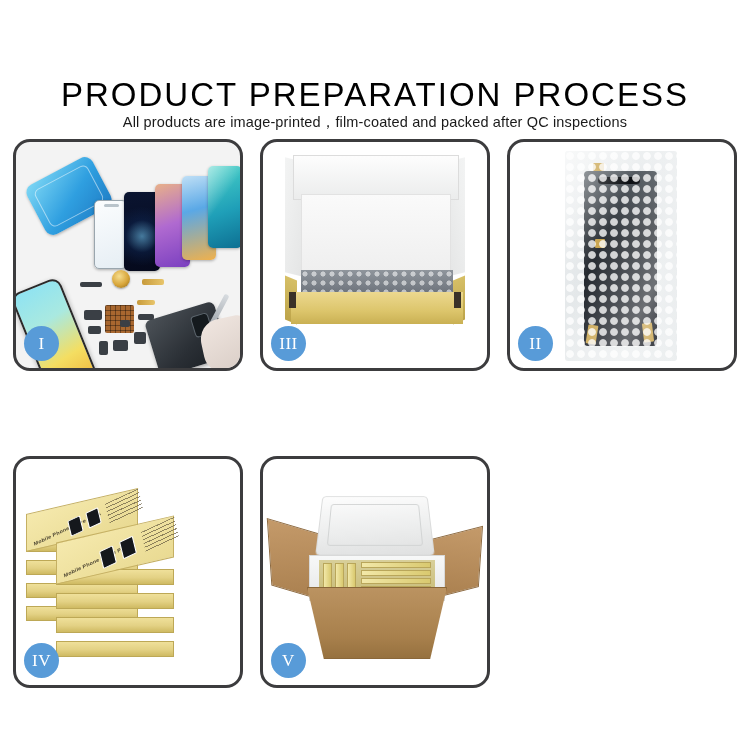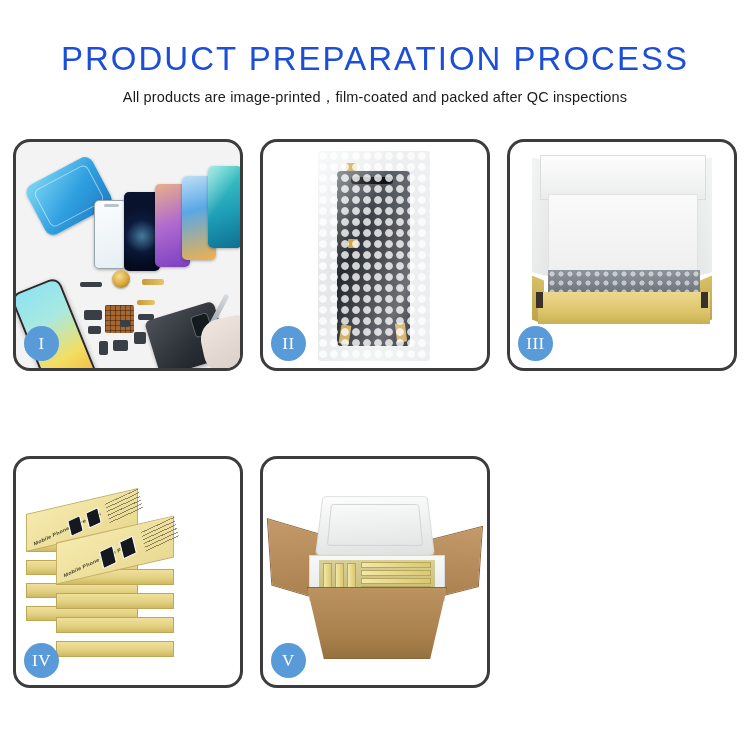--- a/index.html
+++ b/index.html
@@ -16,27 +16,27 @@
   .page { width: 750px; height: 750px; position: relative; }
 
   
   .header { padding-top: 42px; text-align: center; }
 
   .main-title {
     font-family: "Liberation Sans", sans-serif;
     font-size: 33px;
     font-weight: 400;
     letter-spacing: 2.0px;
-    color: #1d4ed8;
+    color: #000000;
     line-height: 1.05;
     white-space: nowrap;
+    margin-top: 36px;
   }
 
   .sub-title {
-    margin-top: 11px;
     font-family: "Liberation Sans", sans-serif;
     font-size: 14.5px;
     font-weight: 400;
     color: #1a1a1a;
     letter-spacing: 0.15px;
     white-space: nowrap;
   }
 
   
   .grid {
@@ -417,47 +417,47 @@
         <div class="p1-part" style="left:122px; top:172px; width:16px; height:6px;"></div>
         <div class="p1-part" style="left:104px; top:178px; width:10px; height:7px;"></div>
         <div class="p1-tweezer"></div>
         <div class="p1-hand"></div>
       </div>
       <div class="badge">I</div>
     </div>
 
     <div class="panel">
       <div class="stage">
-        <div class="p2-bag">
-          <div class="p2-inner"></div>
-          <div class="p2-tape" style="left:28px; top:12px; width:11px; height:8px;"></div>
-          <div class="p2-tape" style="left:30px; top:88px; width:10px; height:9px;"></div>
-          <div class="p2-tape" style="left:22px; top:174px; width:10px; height:19px; transform:rotate(9deg);"></div>
-          <div class="p2-tape" style="left:78px; top:172px; width:10px; height:19px; transform:rotate(-7deg);"></div>
-          <div class="p2-bubbles"></div>
-          <div class="p2-sheen"></div>
-        </div>
-      </div>
-      <div class="badge">II</div>
-    </div>
-
-    <div class="panel">
-      <div class="stage">
         <div class="p3-flap-l"></div>
         <div class="p3-flap-r"></div>
         <div class="p3-lid-back"></div>
         <div class="p3-lid-inner"></div>
         <div class="p3-foam"></div>
         <div class="p3-box-left"></div>
         <div class="p3-box-right"></div>
         <div class="p3-box-front"></div>
         <div class="p3-corner" style="left:26px; top:150px;"></div>
         <div class="p3-corner" style="right:26px; top:150px;"></div>
       </div>
       <div class="badge">III</div>
+    </div>
+
+    <div class="panel">
+      <div class="stage">
+        <div class="p2-bag">
+          <div class="p2-inner"></div>
+          <div class="p2-tape" style="left:28px; top:12px; width:11px; height:8px;"></div>
+          <div class="p2-tape" style="left:30px; top:88px; width:10px; height:9px;"></div>
+          <div class="p2-tape" style="left:22px; top:174px; width:10px; height:19px; transform:rotate(9deg);"></div>
+          <div class="p2-tape" style="left:78px; top:172px; width:10px; height:19px; transform:rotate(-7deg);"></div>
+          <div class="p2-bubbles"></div>
+          <div class="p2-sheen"></div>
+        </div>
+      </div>
+      <div class="badge">II</div>
     </div>
 
     <div class="panel">
       <div class="stage">
         <div class="p4-stack">
 
           <div class="p4-box" style="left:2px; top:52px; width:112px; height:15px;"></div>
           <div class="p4-box" style="left:2px; top:75px; width:112px; height:15px;"></div>
           <div class="p4-box" style="left:2px; top:98px; width:112px; height:15px;"></div>
           <div class="p4-box" style="left:2px; top:121px; width:112px; height:15px;"></div>

